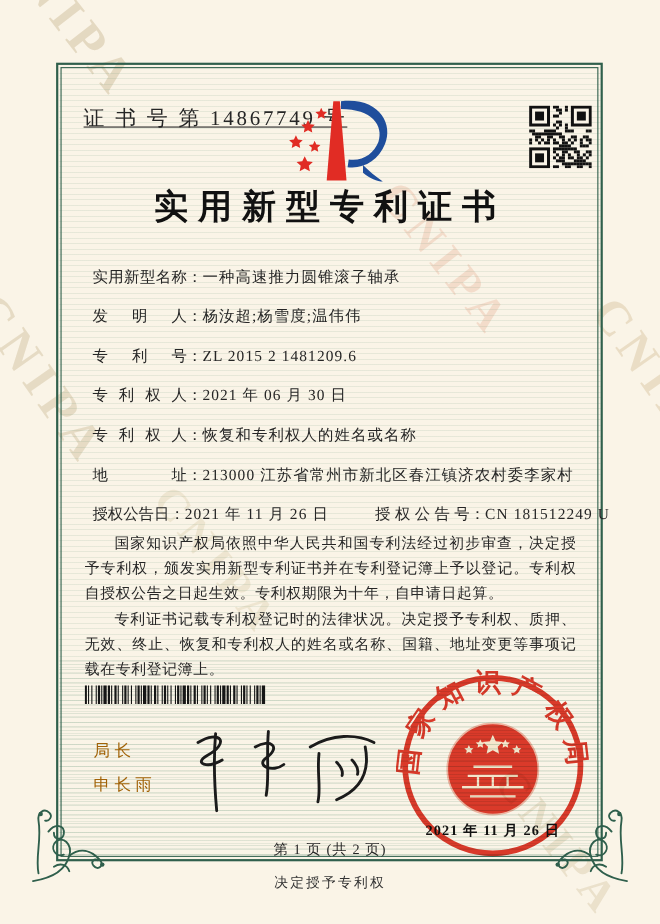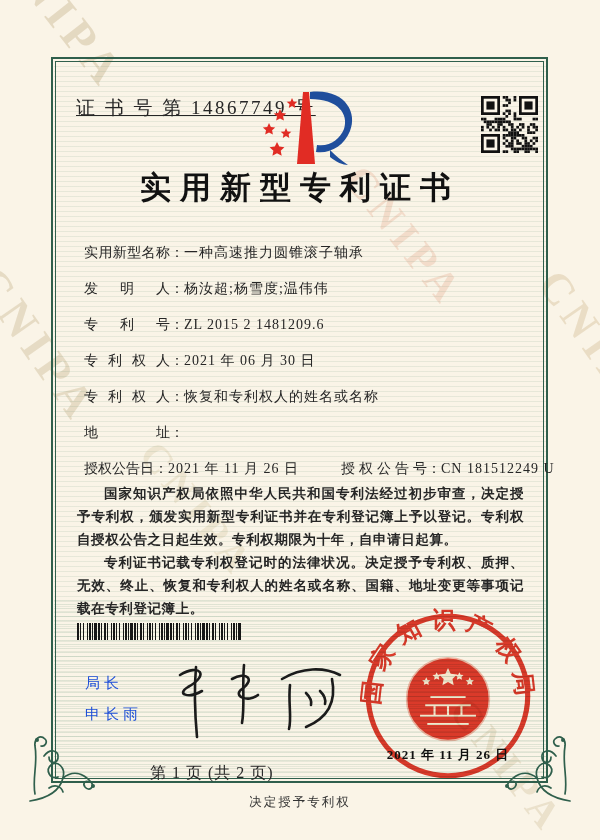--- a/index.html
+++ b/index.html
@@ -37,33 +37,33 @@
   
   .fields{position:absolute; left:84px; top:243px; width:440px; font-size:14px;}
   .frow{height:36px; line-height:20px; display:flex; align-items:flex-start; white-space:nowrap;}
   .flabel{display:inline-block; width:86px; text-align:justify; text-align-last:justify;}
   .fcolon{display:inline-block; width:14px;}
   .fvalue{letter-spacing:1px;}
   .grant-row{display:flex;}
   .grant-second{margin-left:42px; display:flex;}
   
   .body-text{position:absolute; left:77px; top:482px; width:447px; font-size:13.5px;
-             line-height:23px; letter-spacing:.6px; text-align:justify;font-weight:bold;}
+             line-height:23px; letter-spacing:.6px; text-align:justify;}
   .body-text p{margin:0; text-indent:2em;}
   
   .barcode{position:absolute; left:77px; top:623px;}
   
-  .signer{position:absolute; left:85px; top:668px; font-size:15px; letter-spacing:4px; line-height:31px; color:#1d4ed8;}
+  .signer{position:absolute; left:85px; top:668px; font-size:15px; letter-spacing:4px; line-height:31px; color:#a16207;}
   .signature{position:absolute; left:158px; top:645px;}
   
   .seal{position:absolute; left:360px; top:608px; mix-blend-mode:multiply; opacity:.93;}
   .seal-date{position:absolute; left:368px; top:746px; width:160px; text-align:center;
              font-size:13px; letter-spacing:1px; color:#111; font-weight:bold;}
   
-  .page-info{position:absolute; left:150px; top:763px; width:300px; font-size:16px; letter-spacing:1px;}
+  .page-info{position:absolute; left:150px; top:763px; width:300px; text-align:center; font-size:13px; letter-spacing:1px;}
   .footer-note{position:absolute; left:0; top:794px; width:600px; text-align:center; font-size:12.5px; letter-spacing:2px; color:#333;}
 </style>
 </head>
 <body>
 
 <div class="page">
 
   <div class="wm wm1">CNIPA</div>
   <div class="wm wm2">CNIPA</div>
   <div class="wm wm3">CNIPA</div>
@@ -283,20 +283,21 @@
       <span class="fvalue">2021 年 06 月 30 日</span>
     </div>
     <div class="frow">
       <span class="flabel">专利权人</span>
         <span class="fcolon">：</span>
       <span class="fvalue">恢复和专利权人的姓名或名称</span>
     </div>
     <div class="frow">
       <span class="flabel">地址</span>
         <span class="fcolon">：</span>
+      <span class="fvalue">213000 江苏省常州市新北区春江镇济农村委李家村</span>
     </div>
     <div class="frow grant-row">
       <span class="flabel">授权公告日</span>
         <span class="fcolon">：</span>
       <span class="fvalue">2021 年 11 月 26 日</span>
       <span class="grant-second">
         <span class="flabel">授权公告号</span>
           <span class="fcolon">：</span>
         <span class="fvalue">CN 181512249 U</span>
       </span>

